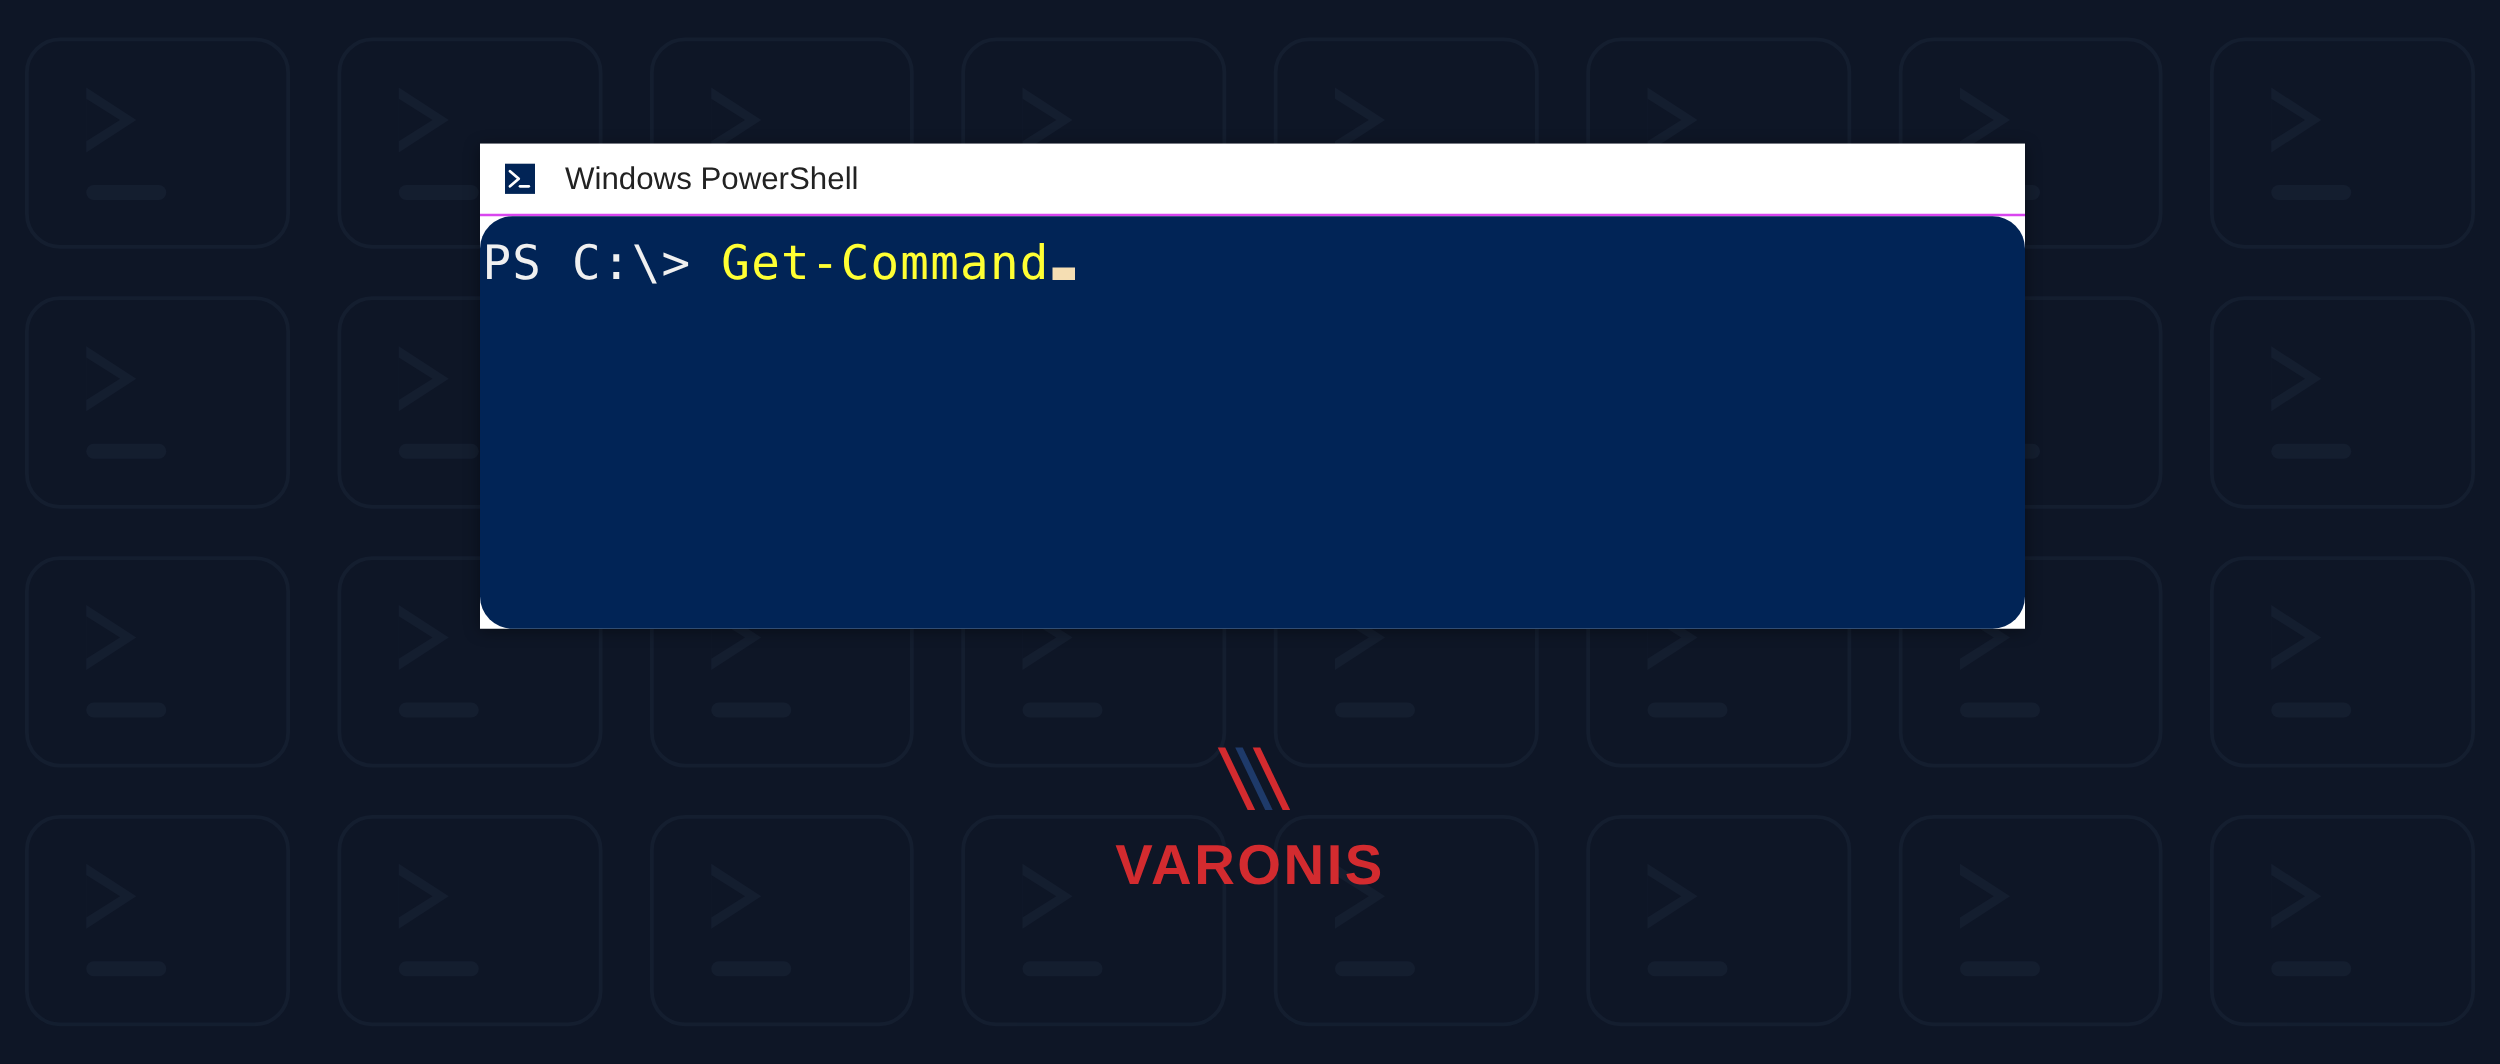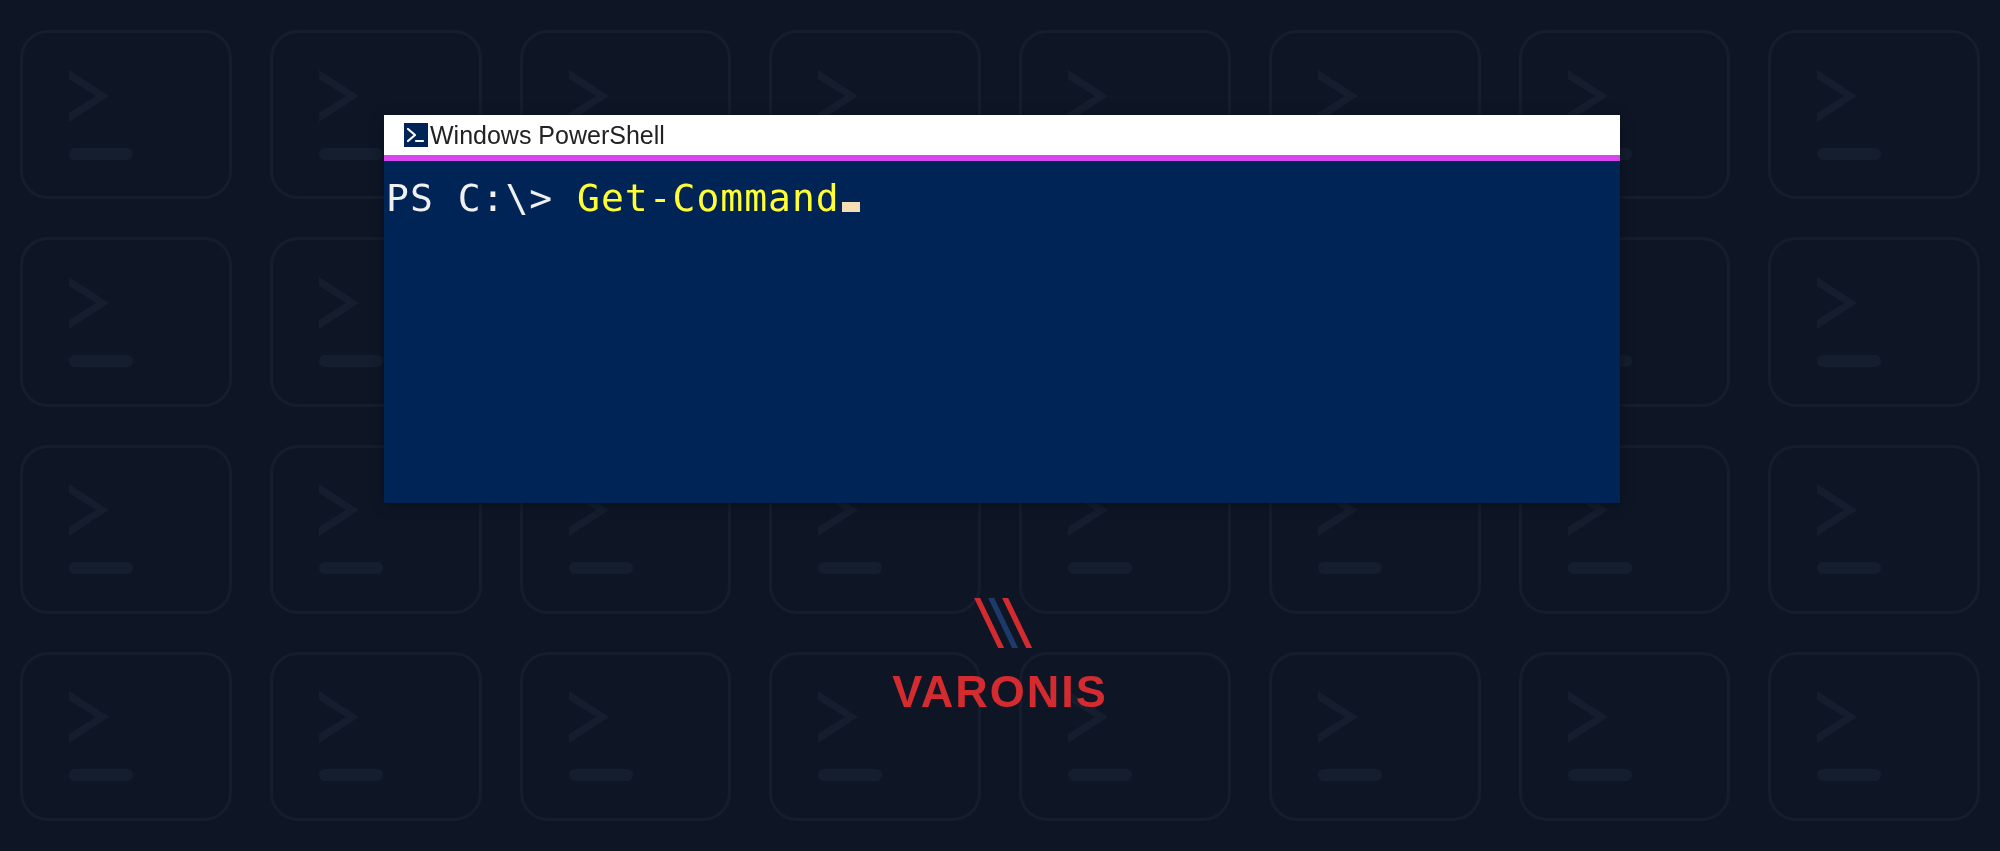--- a/index.html
+++ b/index.html
@@ -65,27 +65,27 @@
       left: 384px;
       top: 115px;
       width: 1236px;
       height: 388px;
       background: #fff;
       box-shadow: 0 2px 12px rgba(0,0,0,.4);
       display: flex;
       flex-direction: column;
     }
     .ps-titlebar {
-      height: 46px;
+      height: 58px;
       background: #fff;
       display: flex;
       align-items: center;
       padding-left: 20px;
-      gap: 2px;
-      border-bottom: 6px solid #d946ef;
+      gap: 24px;
+      border-bottom: 2px solid #d946ef;
     }
     .ps-icon {
       width: 24px;
       height: 24px;
       background: #012456;
       display: flex;
       align-items: center;
       justify-content: center;
       color: #fff;
       font-size: 13px;
@@ -98,20 +98,21 @@
     }
     .ps-body {
       flex: 1;
       background: #012456;
       padding: 14px 2px;
       font-family: Consolas, "Lucida Console", monospace;
       font-size: 38px;
       color: #eee;
       line-height: 1.25;
       letter-spacing: 1px;
+      border-radius: 26px;
     }
     .ps-prompt {
       color: #f0f0f0;
     }
     .ps-command {
       color: #ffff33;
     }
     .ps-cursor {
       display: inline-block;
       width: 18px;

